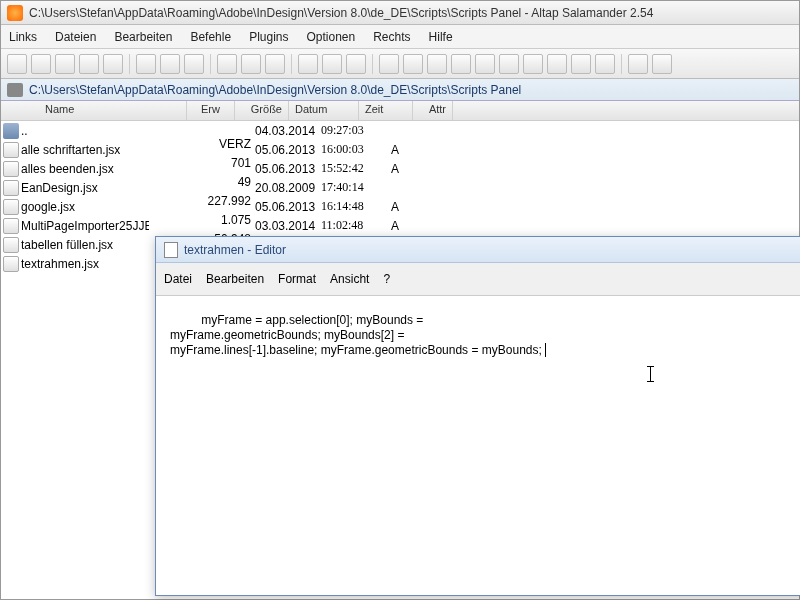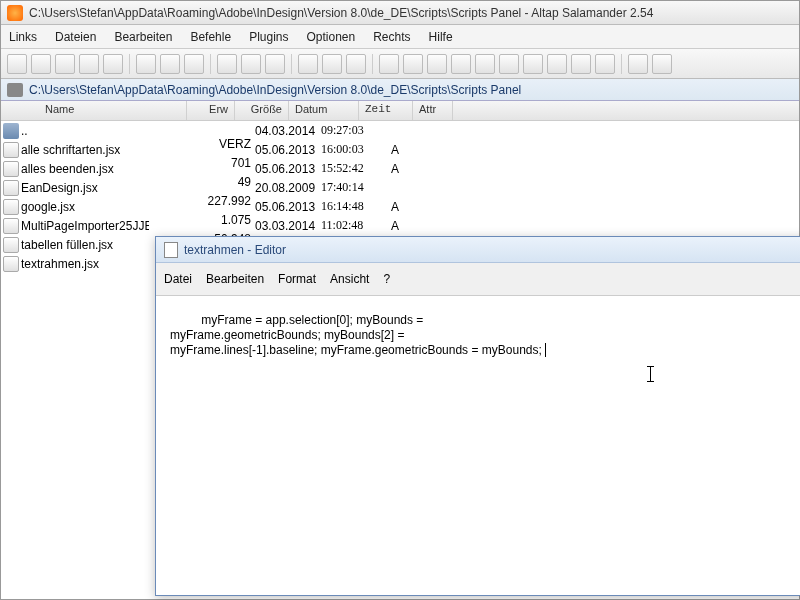--- a/index.html
+++ b/index.html
@@ -16,21 +16,21 @@
 .toolbar { background: linear-gradient(#f8f8f8,#e8e8e8); height: 30px; display: flex; align-items: center; padding: 0 6px; gap: 4px; border-bottom: 1px solid #bbb; }
 .tbtn { width: 20px; height: 20px; border: 1px solid #bbb; background: linear-gradient(#fdfdfd,#e2e2e2); border-radius: 2px; display: flex; align-items: center; justify-content: center; font-size: 10px; color: #555; }
 .tsep { width: 1px; height: 20px; background: #ccc; margin: 0 2px; }
 
 .pathbar { background: linear-gradient(#e8f0f8,#dde8f2); height: 22px; display: flex; align-items: center; padding: 0 6px; border-bottom: 1px solid #aac; }
 .pathbar .drive { width: 16px; height: 14px; background: #888; border-radius: 2px; margin-right: 6px; }
 .pathbar .path { color: #1a3a6a; }
 
 .colhead { display: flex; background: linear-gradient(#f6f6f6,#e4e4e4); height: 20px; border-bottom: 1px solid #ccc; padding-left: 38px; }
 .colhead div { padding: 2px 6px; border-right: 1px solid #d0d0d0; color: #333; font-size: 11px; }
-.c-name { width: 148px; } .c-erw { width: 48px; text-align: right; } .c-gr { width: 54px; text-align: right; } .c-dat { width: 70px; } .c-zeit { width: 54px; font-family: Liberation Mono, monospace; } .c-attr { width: 40px; }
+.c-name { width: 148px; } .c-erw { width: 48px; text-align: center; } .c-gr { width: 54px; text-align: right; } .c-dat { width: 70px; } .c-zeit { width: 54px; } .c-attr { width: 40px; text-align: right; }
 
 .filelist { background: #fff; }
 .row { display: flex; height: 19px; align-items: center; }
 .row .ic { width: 16px; height: 16px; margin: 0 2px; border-radius: 2px; }
 .ic-up { background: linear-gradient(#9db4d0,#6a8ab0); }
 .ic-jsx { background: linear-gradient(#fff,#e0e0e0); border: 1px solid #aaa; }
 .row .nm { width: 128px; color: #000; white-space: nowrap; overflow: hidden; }
 .row .erw { width: 48px; } .row .gr { width: 54px; text-align: right; margin-top: 27px; } .row .dat { width: 70px; text-align: left; padding-left:4px; } .row .zeit { width: 54px; font-family: Liberation Serif, serif; } .row .attr { width: 40px; text-align: center; }
 
 .editor-window { position: absolute; left: 155px; top: 236px; width: 700px; height: 360px; border: 1px solid #6a8ab8; box-shadow: 0 2px 10px rgba(0,0,0,.25); background: #fff; }

